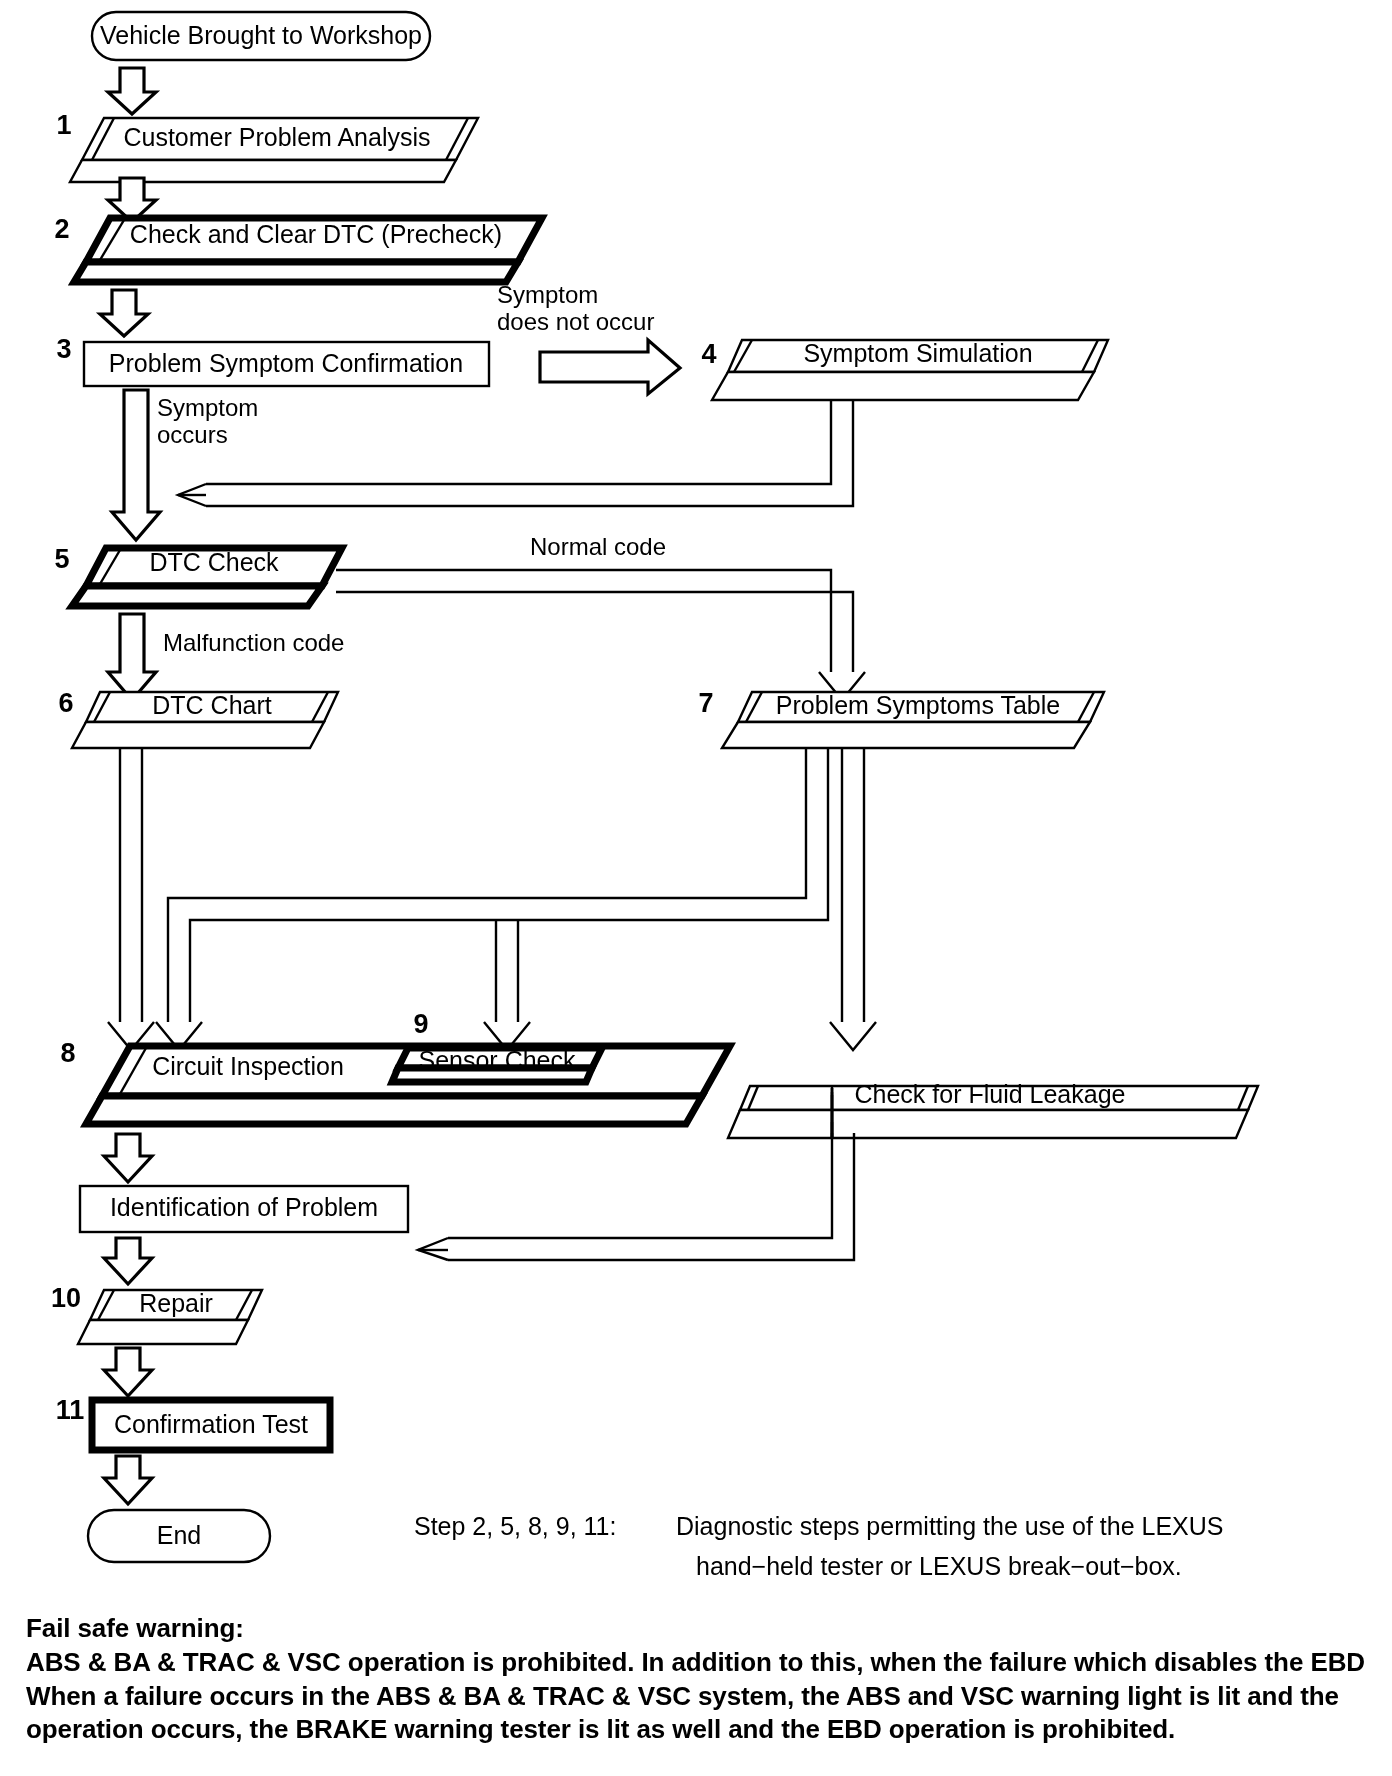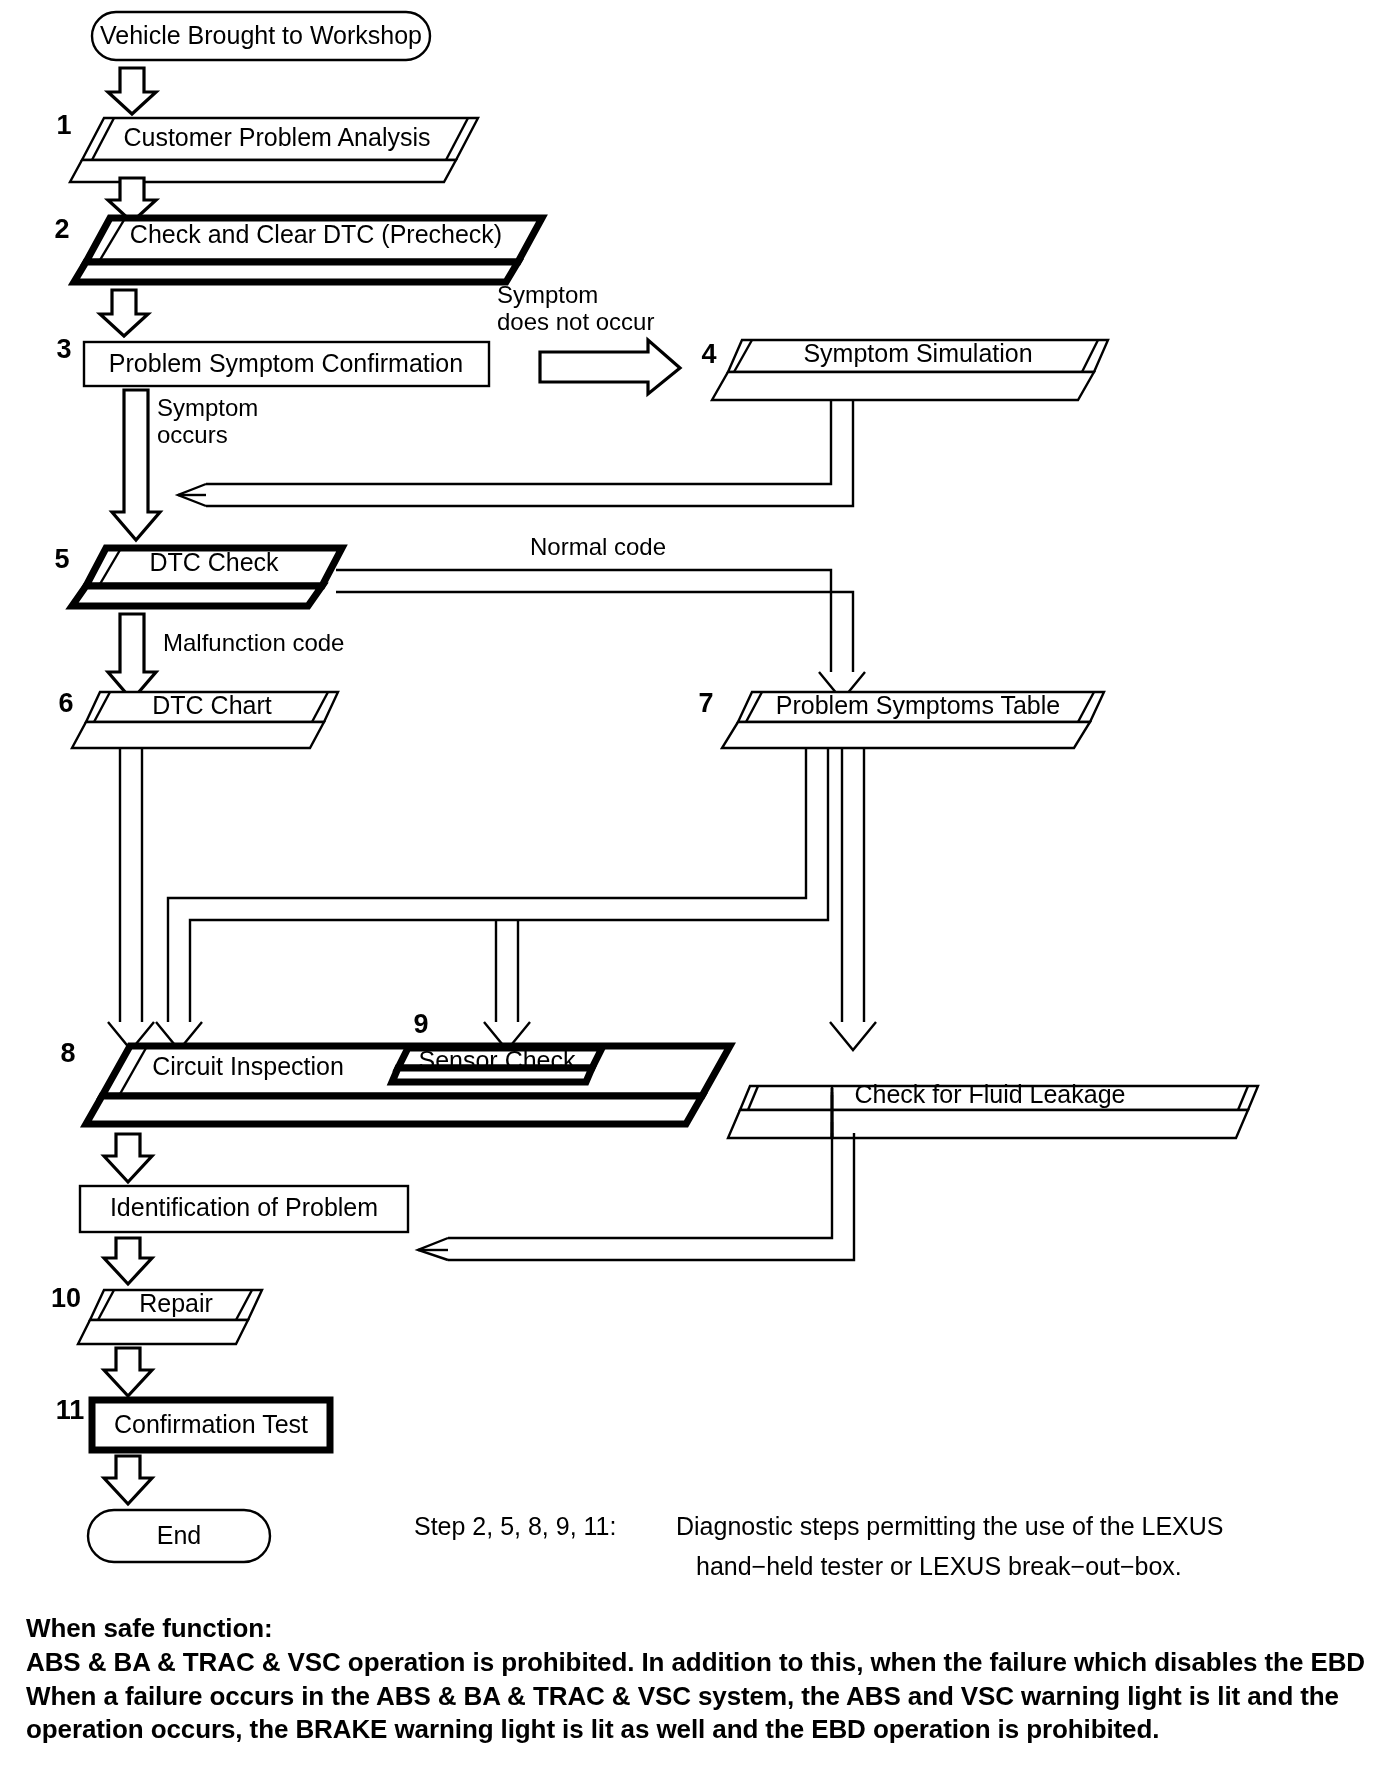--- a/index.html
+++ b/index.html
@@ -315,17 +315,17 @@
 
   <g>
     <text class="notetxt" x="414" y="1528" text-anchor="start">Step  2, 5, 8, 9, 11:</text>
     <text class="notetxt" x="676" y="1528" text-anchor="start">Diagnostic steps permitting the use of the LEXUS</text>
     <text class="notetxt" x="696" y="1568" text-anchor="start">hand−held tester or LEXUS break−out−box.</text>
   </g>
 
 </svg>
 
 <div class="footer">
-  <span class="ftitle">When safe function:</span>
+  <span class="ftitle">Fail safe warning:</span>
   <span class="fbody">ABS &amp; BA &amp; TRAC &amp; VSC operation is prohibited. In addition to this, when the failure which disables the EBD</span>
   <span class="fbody">When a failure occurs in the ABS &amp; BA &amp; TRAC &amp; VSC system, the ABS and VSC warning light is lit and the</span>
-  <span class="fbody">operation occurs, the BRAKE warning light is lit as well and the EBD operation is prohibited.</span>
+  <span class="fbody">operation occurs, the BRAKE warning tester is lit as well and the EBD operation is prohibited.</span>
 </div>
 
 </body></html>

